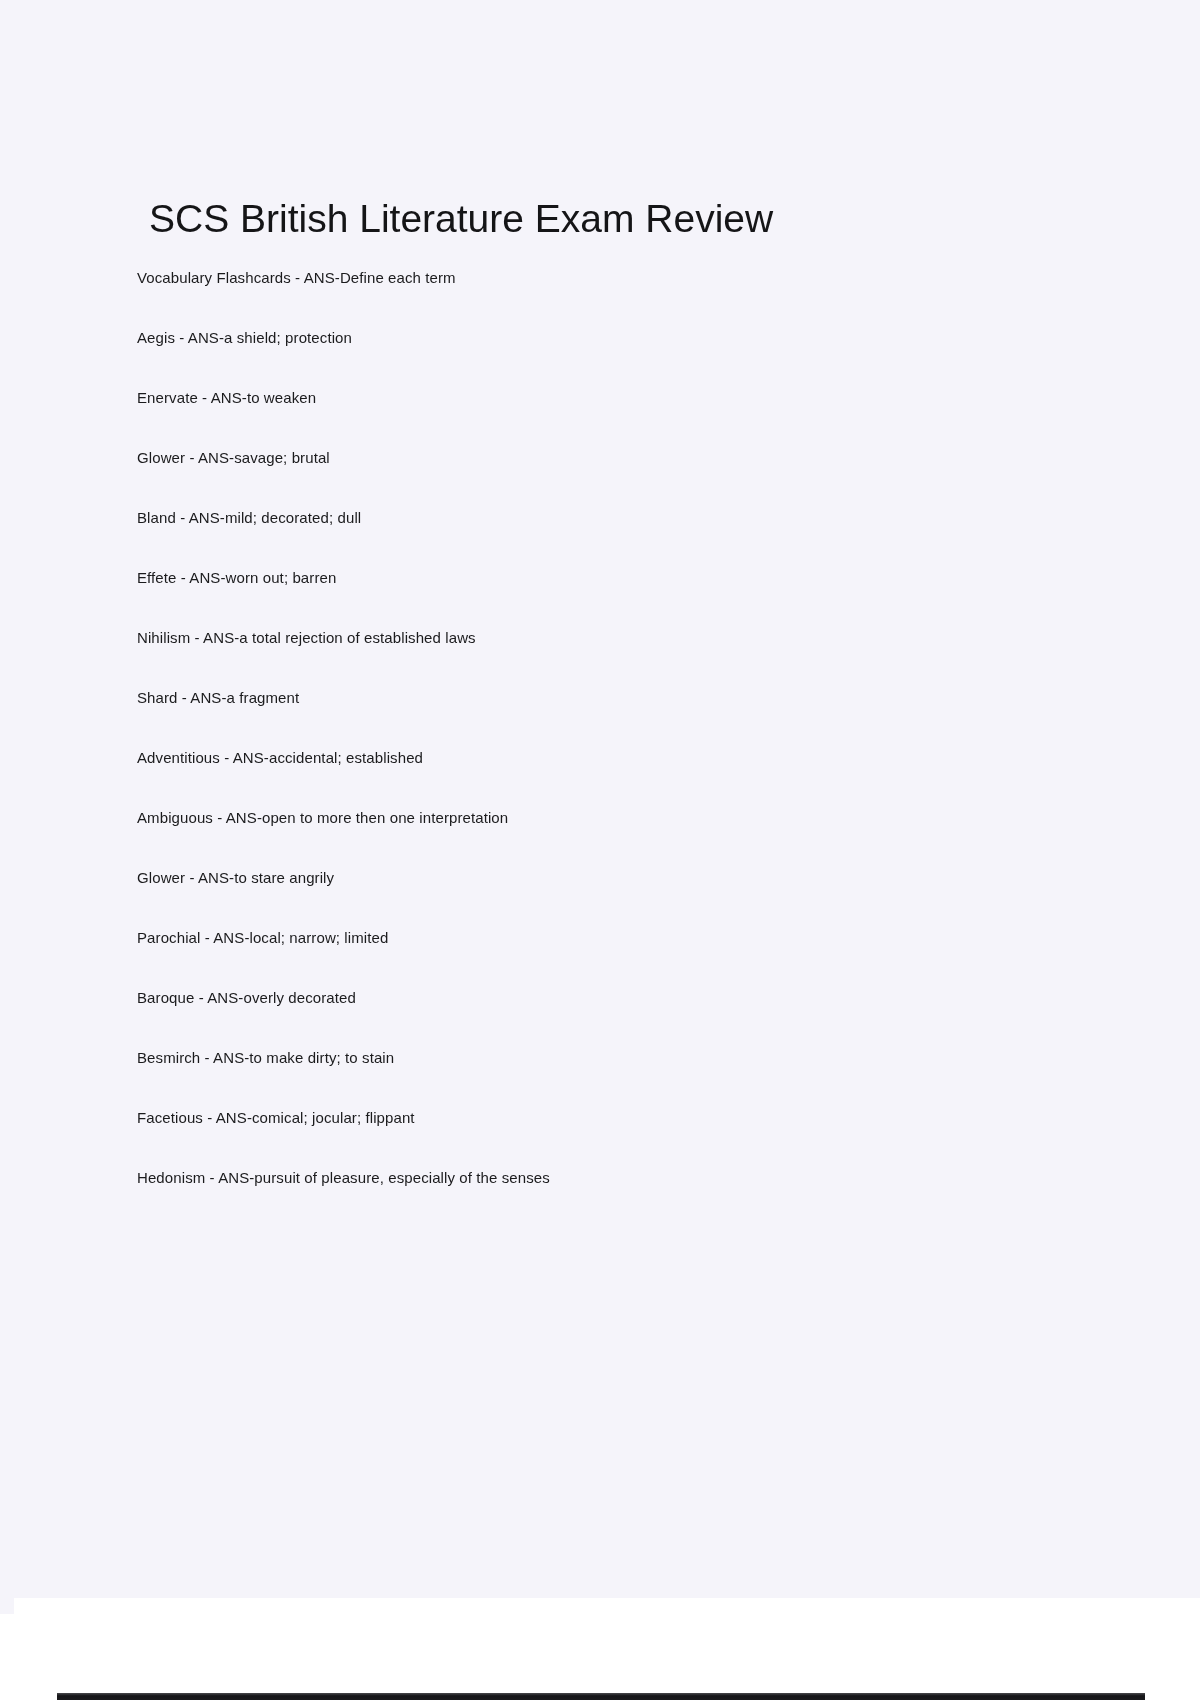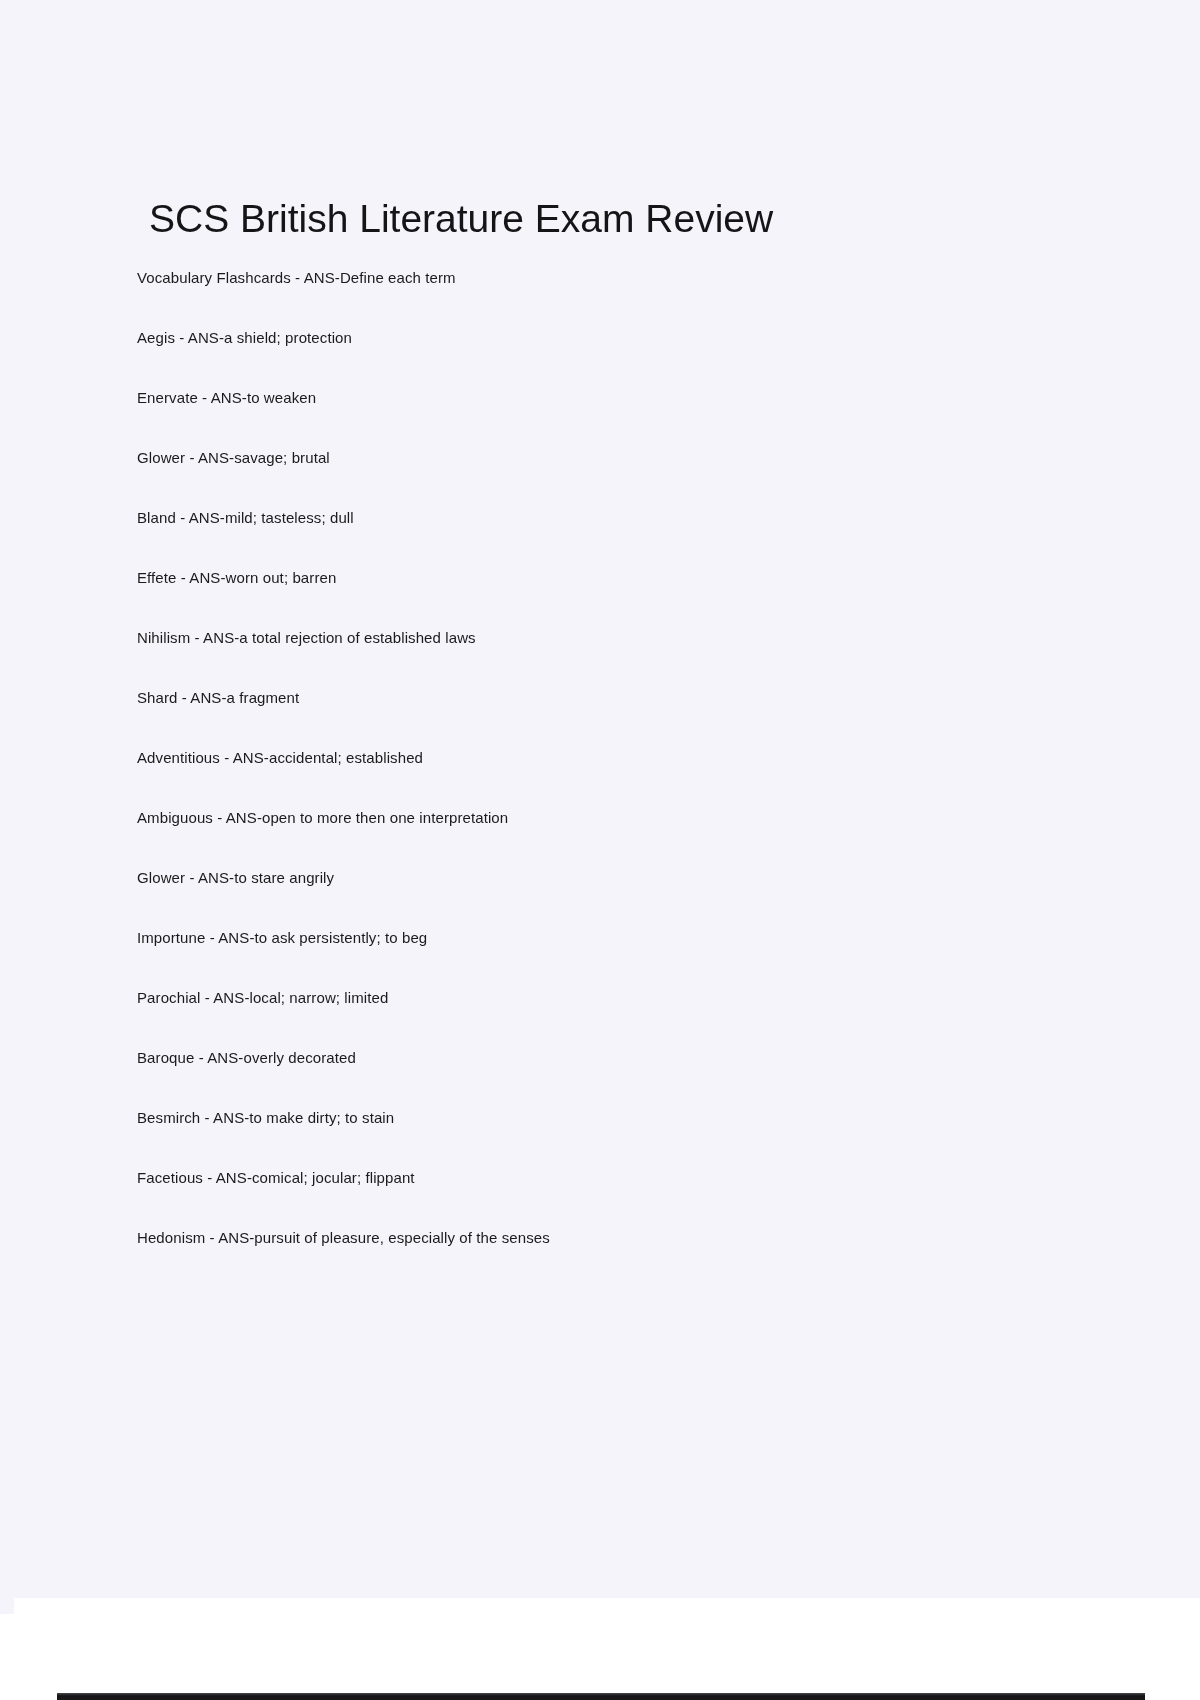--- a/index.html
+++ b/index.html
@@ -50,28 +50,27 @@
 </head>
 <body>
 
 <div class="doc-page">
   <h1 class="doc-title">SCS British Literature Exam Review</h1>
   <div class="flashcard-list" id="flashcard-list">
       <div class="flashcard-line">Vocabulary Flashcards - ANS-Define each term</div>
       <div class="flashcard-line">Aegis - ANS-a shield; protection</div>
       <div class="flashcard-line">Enervate - ANS-to weaken</div>
       <div class="flashcard-line">Glower - ANS-savage; brutal</div>
-      <div class="flashcard-line">Bland - ANS-mild; tasteless; dull</div>
+      <div class="flashcard-line">Bland - ANS-mild; decorated; dull</div>
       <div class="flashcard-line">Effete - ANS-worn out; barren</div>
       <div class="flashcard-line">Nihilism - ANS-a total rejection of established laws</div>
       <div class="flashcard-line">Shard - ANS-a fragment</div>
       <div class="flashcard-line">Adventitious - ANS-accidental; established</div>
       <div class="flashcard-line">Ambiguous - ANS-open to more then one interpretation</div>
       <div class="flashcard-line">Glower - ANS-to stare angrily</div>
-      <div class="flashcard-line">Importune - ANS-to ask persistently; to beg</div>
       <div class="flashcard-line">Parochial - ANS-local; narrow; limited</div>
       <div class="flashcard-line">Baroque - ANS-overly decorated</div>
       <div class="flashcard-line">Besmirch - ANS-to make dirty; to stain</div>
       <div class="flashcard-line">Facetious - ANS-comical; jocular; flippant</div>
       <div class="flashcard-line">Hedonism - ANS-pursuit of pleasure, especially of the senses</div>
     </div>
 </div>
 
 <div class="page-gap"></div>
 <div class="gap-corner-artifact"></div>

